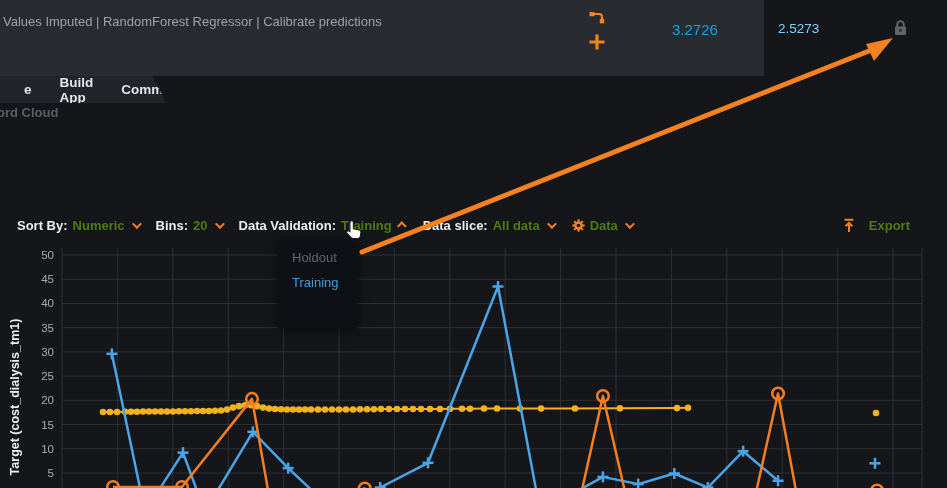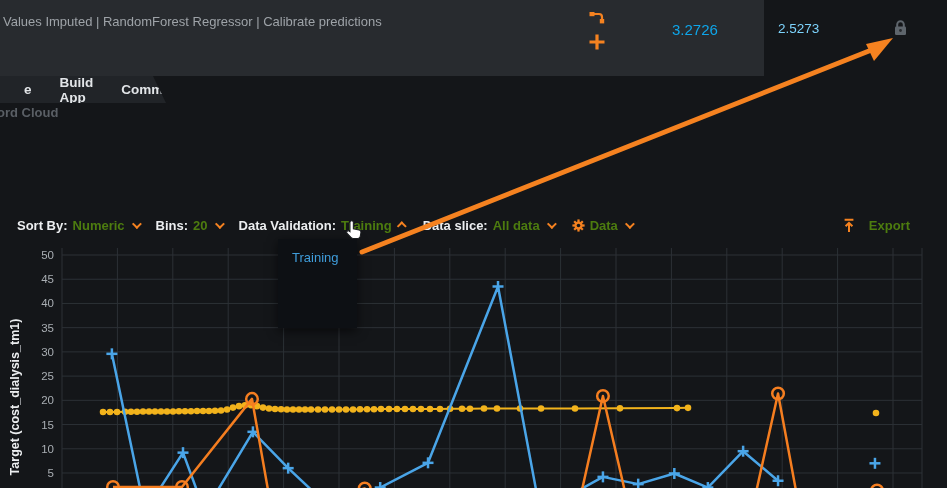--- a/index.html
+++ b/index.html
@@ -284,20 +284,21 @@
         <circle cx="251.97400000000002" cy="398.87868000000003" r="5.8" fill="none" stroke="#f57e20" stroke-width="2.5"></circle>
         <circle cx="364.71999999999997" cy="488.50008" r="5.8" fill="none" stroke="#f57e20" stroke-width="2.5"></circle>
         <circle cx="602.94" cy="395.97204" r="5.8" fill="none" stroke="#f57e20" stroke-width="2.5"></circle>
         <circle cx="778.0360000000001" cy="393.54984" r="5.8" fill="none" stroke="#f57e20" stroke-width="2.5"></circle>
         <circle cx="877.0219999999999" cy="490.43784000000005" r="5.8" fill="none" stroke="#f57e20" stroke-width="2.5"></circle>
       </g>
     </g>
   </svg>
 
 <div id="dropdown">
+    <div class="dd-item disabled">Holdout</div>
     <div class="dd-item selected">Training</div>
   </div>
 
 <svg id="overlay-svg" width="947" height="488">
   <g>
     <line x1="362" y1="252" x2="874" y2="49" stroke="#f58220" stroke-width="5" stroke-linecap="round"></line>
     <polygon points="893,38 866,44 874,61" fill="#f58220"></polygon>
   </g>
   <g transform="translate(344,219) scale(1.05)">
     <path d="M7.3 1.6 c.9 0 1.6.7 1.6 1.6 v6.2 l5.5 1.1 c1.1.2 1.9 1.3 1.7 2.4 l-.6 3.6 c-.2 1.2-1.2 2-2.4 2 h-4.4 c-.6 0-1.2-.2-1.6-.6 l-4.1-4.2 c-.6-.6-.6-1.5 0-2 .5-.5 1.3-.6 1.9-.1 l.8.6 V3.2 c0-.9.7-1.6 1.6-1.6 z" fill="#ffffff" stroke="#1b1e21" stroke-width="1"></path>

